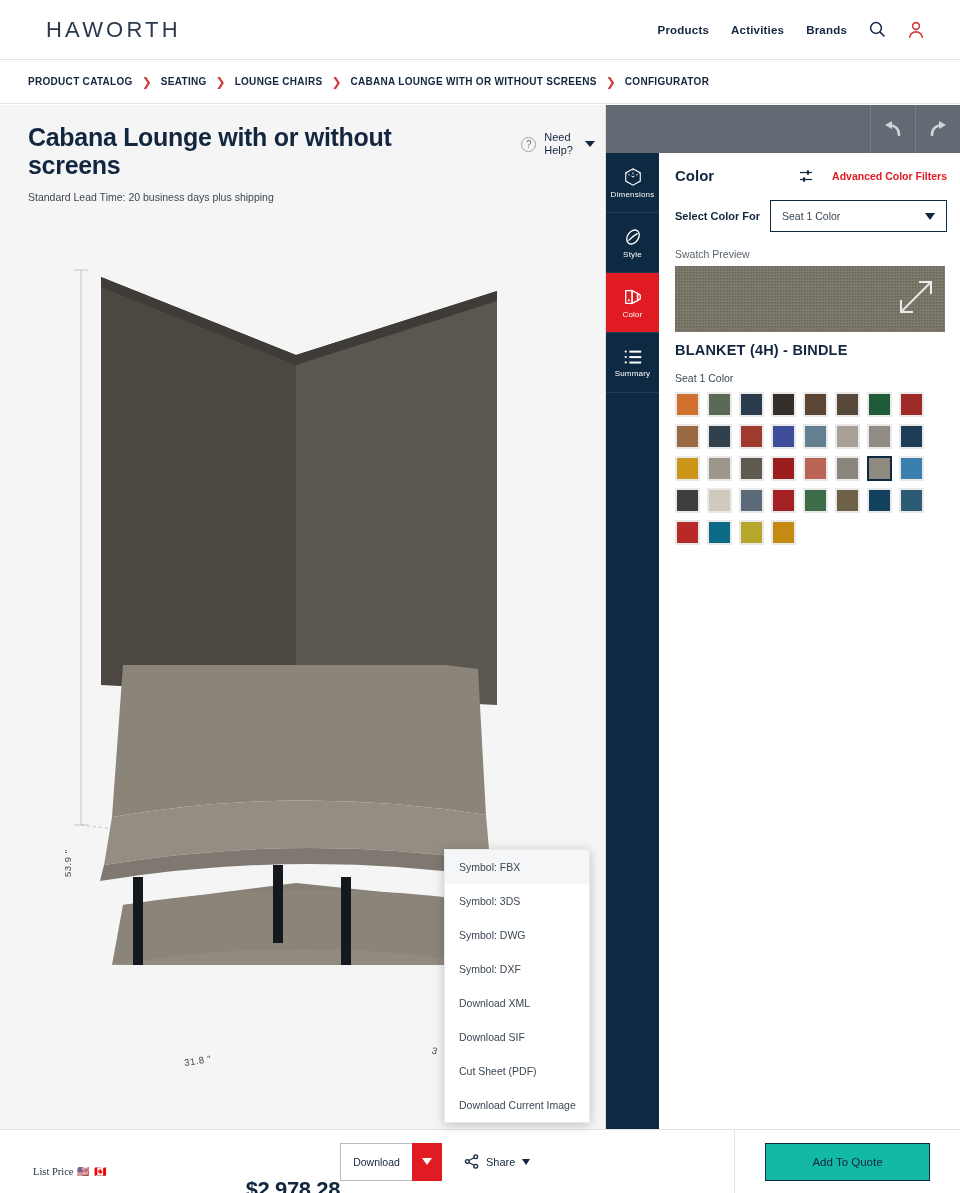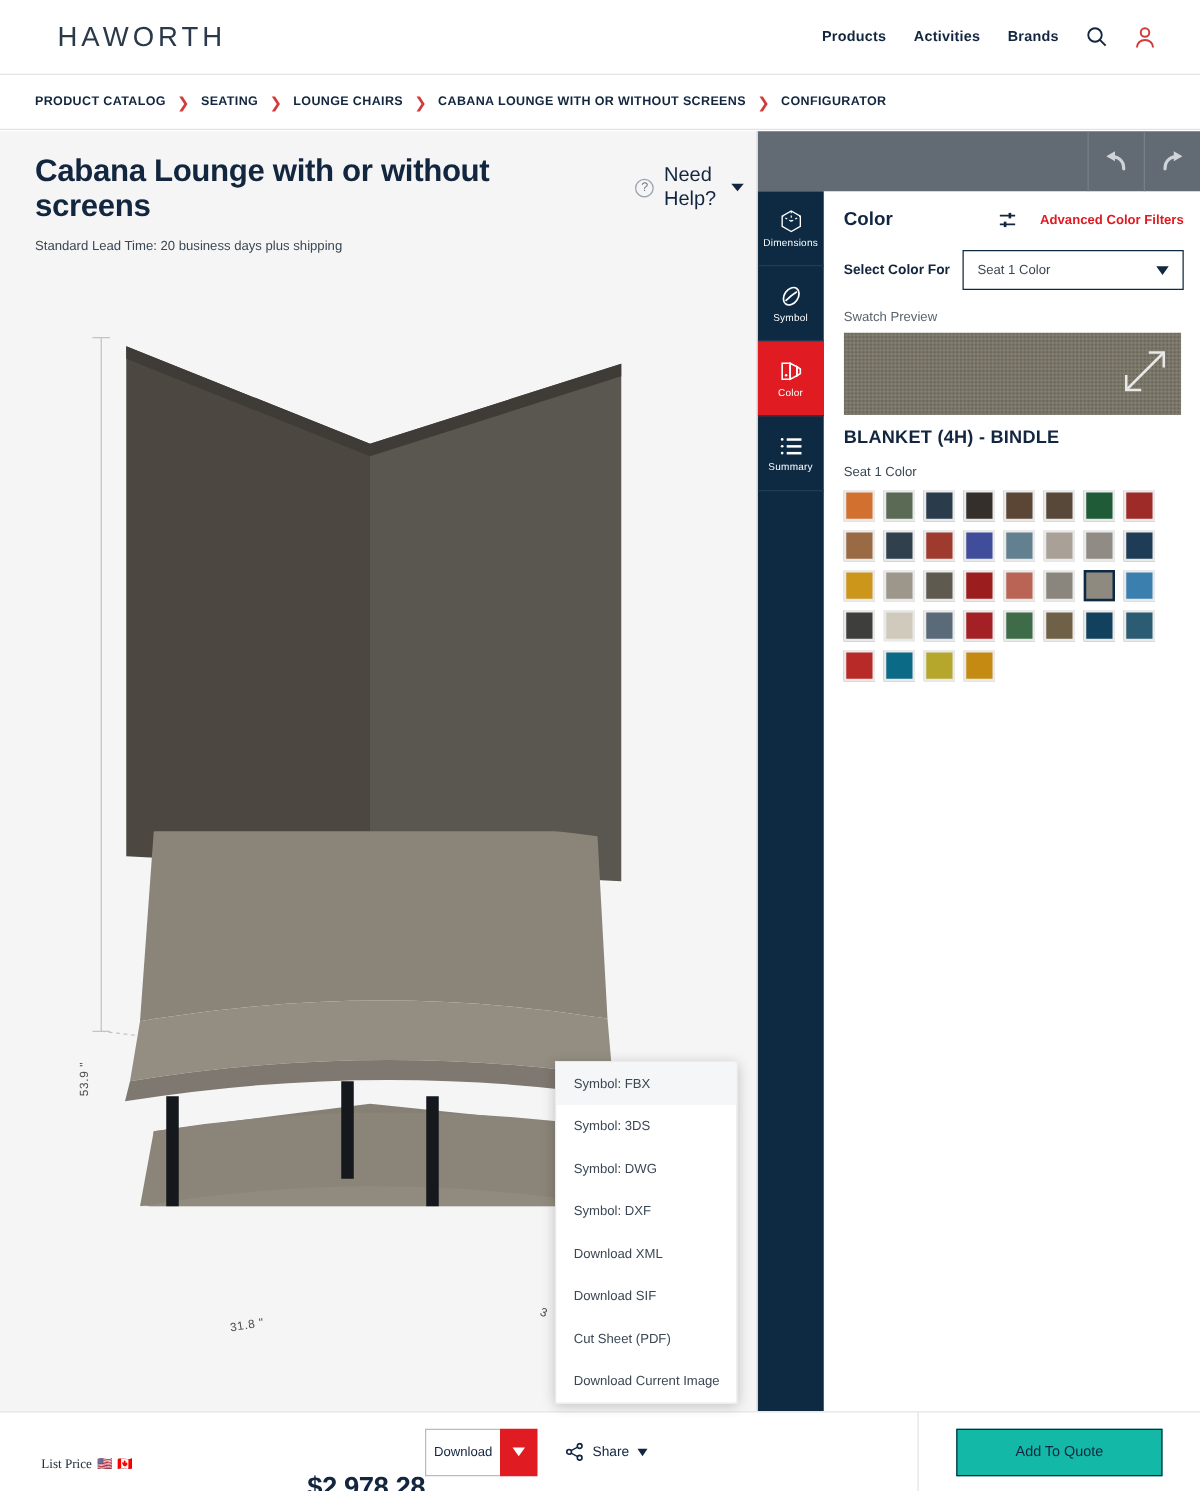--- a/index.html
+++ b/index.html
@@ -72,21 +72,21 @@
   }
   .help-cluster {
     display: flex; align-items: center; gap: 8px;
     margin-left: auto; padding-top: 8px; cursor: pointer;
   }
   .help-q {
     width: 15px; height: 15px; border-radius: 50%;
     border: 1px solid #9aa4af; color: #6d7884;
     font-size: 10px; display: flex; align-items: center; justify-content: center;
   }
-  .help-text { font-size: 16px; color: #12263f; line-height: 1.2; }
+  .help-text { font-size: 11px; color: #12263f; line-height: 1.2; }
   .caret-down {
     width: 0; height: 0; border-left: 5px solid transparent;
     border-right: 5px solid transparent; border-top: 6px solid #12263f;
     margin-left: 4px;
   }
   .lead-time {
     font-size: 10.5px; color: #3b4754; padding: 12px 0 0 28px;
   }
 
   
@@ -190,21 +190,21 @@
     font-family: "Liberation Serif", serif;
     display: flex; align-items: center; gap: 4px; margin-top: 46px;
   }
   .price-value {
     font-size: 22px; font-weight: bold; color: #12263f; letter-spacing: -0.4px; text-align: right;
   }
   .flag { font-size: 10px; line-height: 1; }
   .actions-mid { display: flex; align-items: center; gap: 22px; }
   .dl-group { display: flex; height: 38px; }
   .dl-main {
-    width: 60px; border: 1px solid #b7bcc1; border-right: none;
+    width: 72px; border: 1px solid #b7bcc1; border-right: none;
     display: flex; align-items: center; justify-content: center;
     font-size: 10.5px; color: #12263f; cursor: pointer; background: #fff;
   }
   .dl-caret-btn {
     width: 30px; background: #e11b22; cursor: pointer;
     display: flex; align-items: center; justify-content: center;
   }
   .dl-caret {
     width: 0; height: 0; border-left: 5px solid transparent;
     border-right: 5px solid transparent; border-top: 7px solid #fff;
@@ -372,21 +372,21 @@
               <line x1="11" y1="11" x2="19" y2="6.5" stroke="#fff" stroke-width="1" stroke-dasharray="2,2"></line>
               <line x1="11" y1="11" x2="3" y2="6.5" stroke="#fff" stroke-width="1" stroke-dasharray="2,2"></line>
             </svg>
             <div class="rail-label">Dimensions</div>
           </div>
           <div class="rail-item">
             <svg width="20" height="20" viewBox="0 0 22 22">
               <ellipse cx="11" cy="11" rx="6" ry="8.4" fill="none" stroke="#fff" stroke-width="1.5" transform="rotate(35 11 11)"></ellipse>
               <path d="M6,15 Q11,10 16,7" fill="none" stroke="#fff" stroke-width="1.5"></path>
             </svg>
-            <div class="rail-label">Symbol</div>
+            <div class="rail-label">Style</div>
           </div>
           <div class="rail-item active">
             <svg width="20" height="20" viewBox="0 0 22 22">
               <path d="M3,4 L10,4 L10,18 L3,18 Z" fill="none" stroke="#fff" stroke-width="1.4"></path>
               <path d="M10,4 L16,7 L16,15 L10,18 Z" fill="none" stroke="#fff" stroke-width="1.4"></path>
               <path d="M16,7 L19,9 L19,13 L16,15 Z" fill="none" stroke="#fff" stroke-width="1.4"></path>
               <circle cx="6.5" cy="14.5" r="1.1" fill="#fff"></circle>
             </svg>
             <div class="rail-label">Color</div>
           </div>

